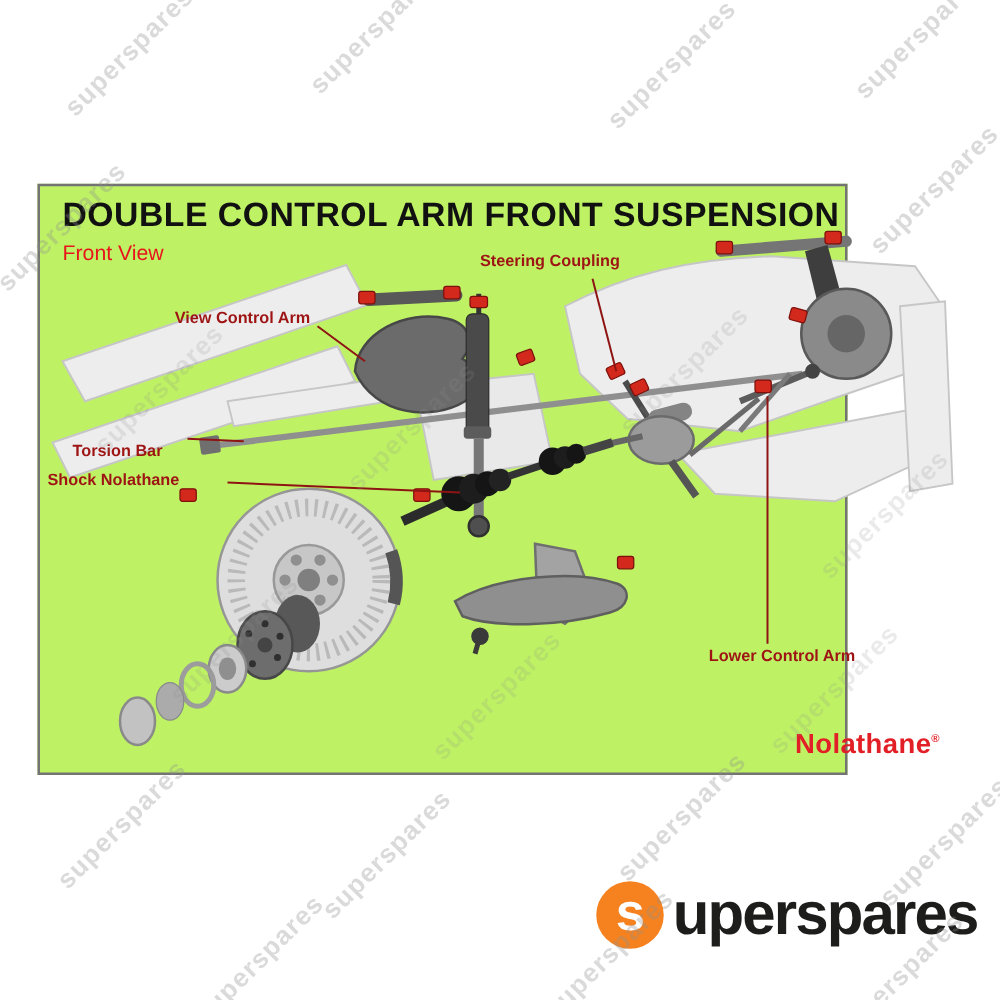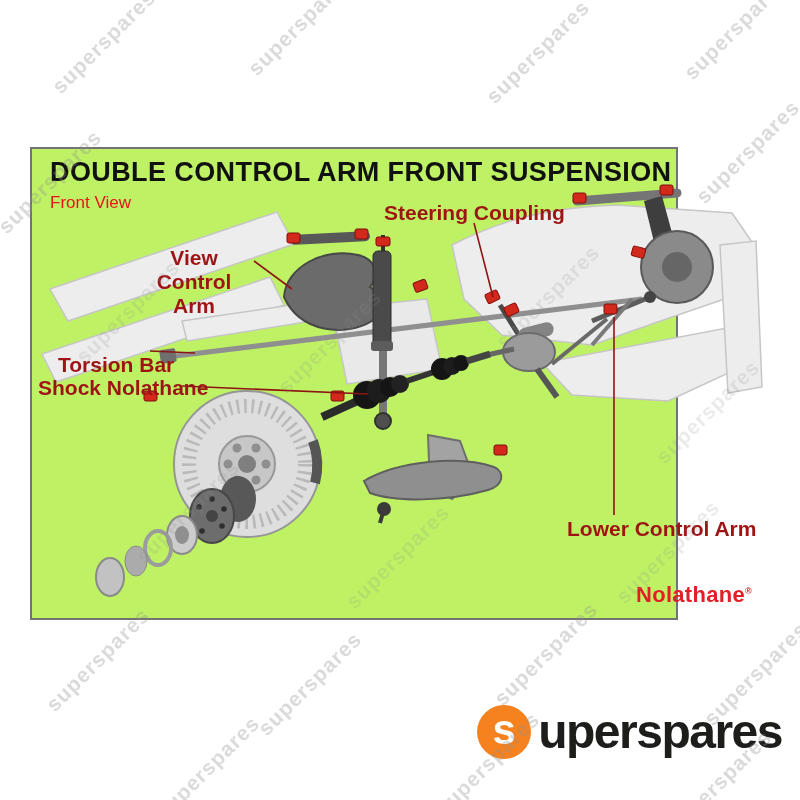--- a/index.html
+++ b/index.html
@@ -10,21 +10,21 @@
       transform:rotate(-45deg);white-space:nowrap;pointer-events:none;letter-spacing:1px;}
   .wm-layer{position:absolute;inset:0;z-index:6;pointer-events:none;}
   
   .panel{position:absolute;left:30px;top:147px;width:648px;height:473px;background:#bef264;
          border:2px solid #737373;box-sizing:border-box;z-index:2;}
   .panel-inner{position:relative;width:736px;height:469px;}
   .title{position:absolute;left:18px;top:8px;font-size:27px;font-weight:bold;color:#111111;
          letter-spacing:.4px;white-space:nowrap;}
   .subtitle{position:absolute;left:18px;top:44px;font-size:17px;font-weight:normal;color:#e8141c;}
   .illu{position:absolute;left:0;top:0;width:736px;height:469px;}
-  .lbl{position:absolute;font-size:21px;font-weight:bold;color:#9e1414;white-space:nowrap;z-index:4;}
+  .lbl{position:absolute;font-size:13px;font-weight:bold;color:#9e1414;white-space:nowrap;z-index:4;}
   .lbl.wrap{white-space:normal;text-align:center;}
   .brand{position:absolute;right:16px;bottom:10px;font-size:22px;font-weight:bold;color:#e21f26;
          letter-spacing:.3px;z-index:4;}
   .brand sup{font-size:9px;}
   
   .footer-logo{position:absolute;right:18px;top:704px;display:flex;align-items:center;gap:7px;z-index:3;}
   .logo-circle{width:54px;height:54px;border-radius:50%;background:#f6821f;display:flex;
                align-items:center;justify-content:center;color:#ffffff;font-weight:bold;
                font-size:42px;line-height:1;padding-bottom:4px;box-sizing:border-box;}
   .logo-text{font-size:48px;font-weight:bold;color:#1d1d1b;letter-spacing:-1.5px;}

